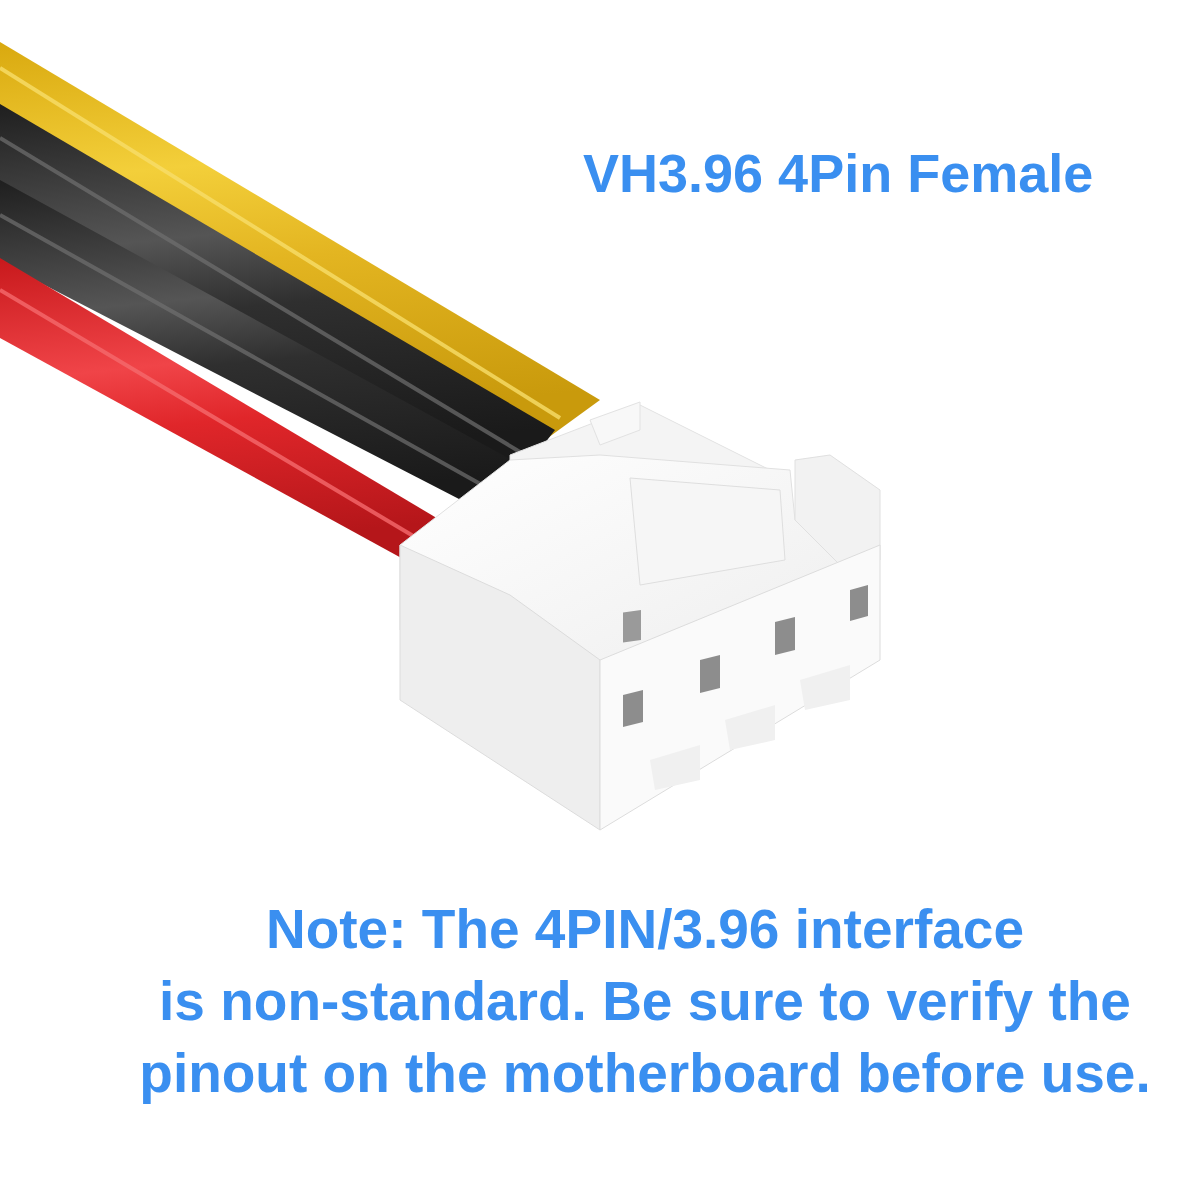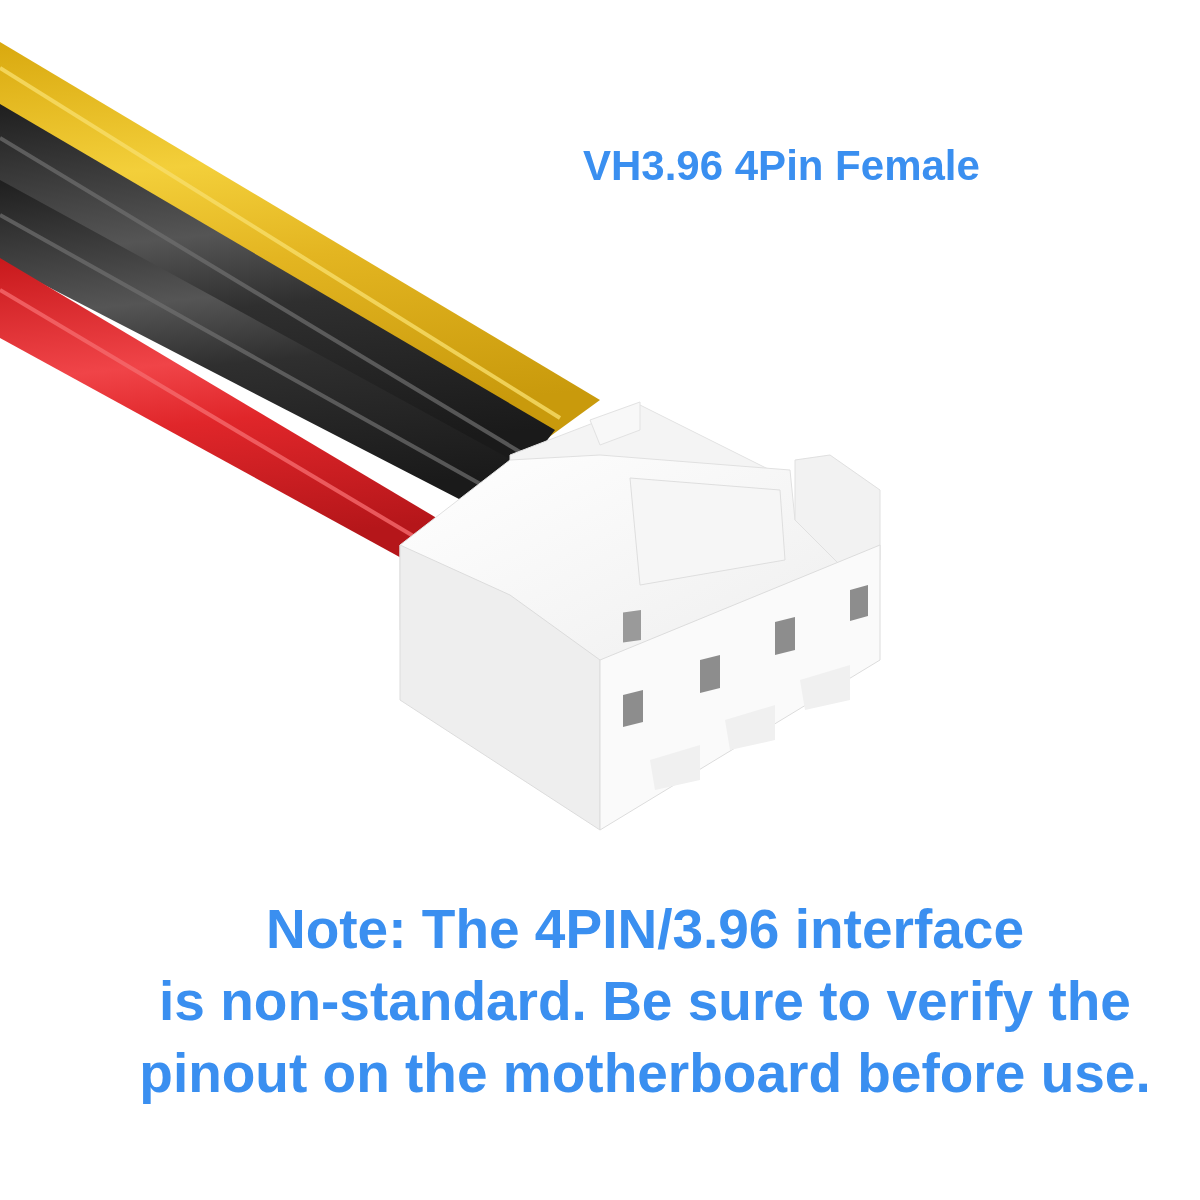--- a/index.html
+++ b/index.html
@@ -4,21 +4,21 @@
 <style>
   html, body { margin: 0; padding: 0; }
   body {
     width: 1200px; height: 1200px; background: #ffffff;
     position: relative; overflow: hidden;
     font-family: "Liberation Sans", "DejaVu Sans", sans-serif;
   }
   .product-illustration { position: absolute; left: 0; top: 0; width: 1200px; height: 1200px; }
   .title {
     position: absolute; left: 583px; top: 142px; margin: 0;
-    font-size: 42px; font-weight: 700; color: #3a8ff0; white-space: nowrap;
+    font-size: 54px; font-weight: 700; color: #3a8ff0; white-space: nowrap;
     letter-spacing: 0px;
   }
   .note {
     position: absolute; left: 0; top: 893px; width: 1290px;
     margin: 0; text-align: center;
     font-size: 55px; font-weight: 700; color: #3a8ff0; line-height: 72px;
   }
   .note span { display: block; white-space: nowrap; }
 </style>
 </head>

